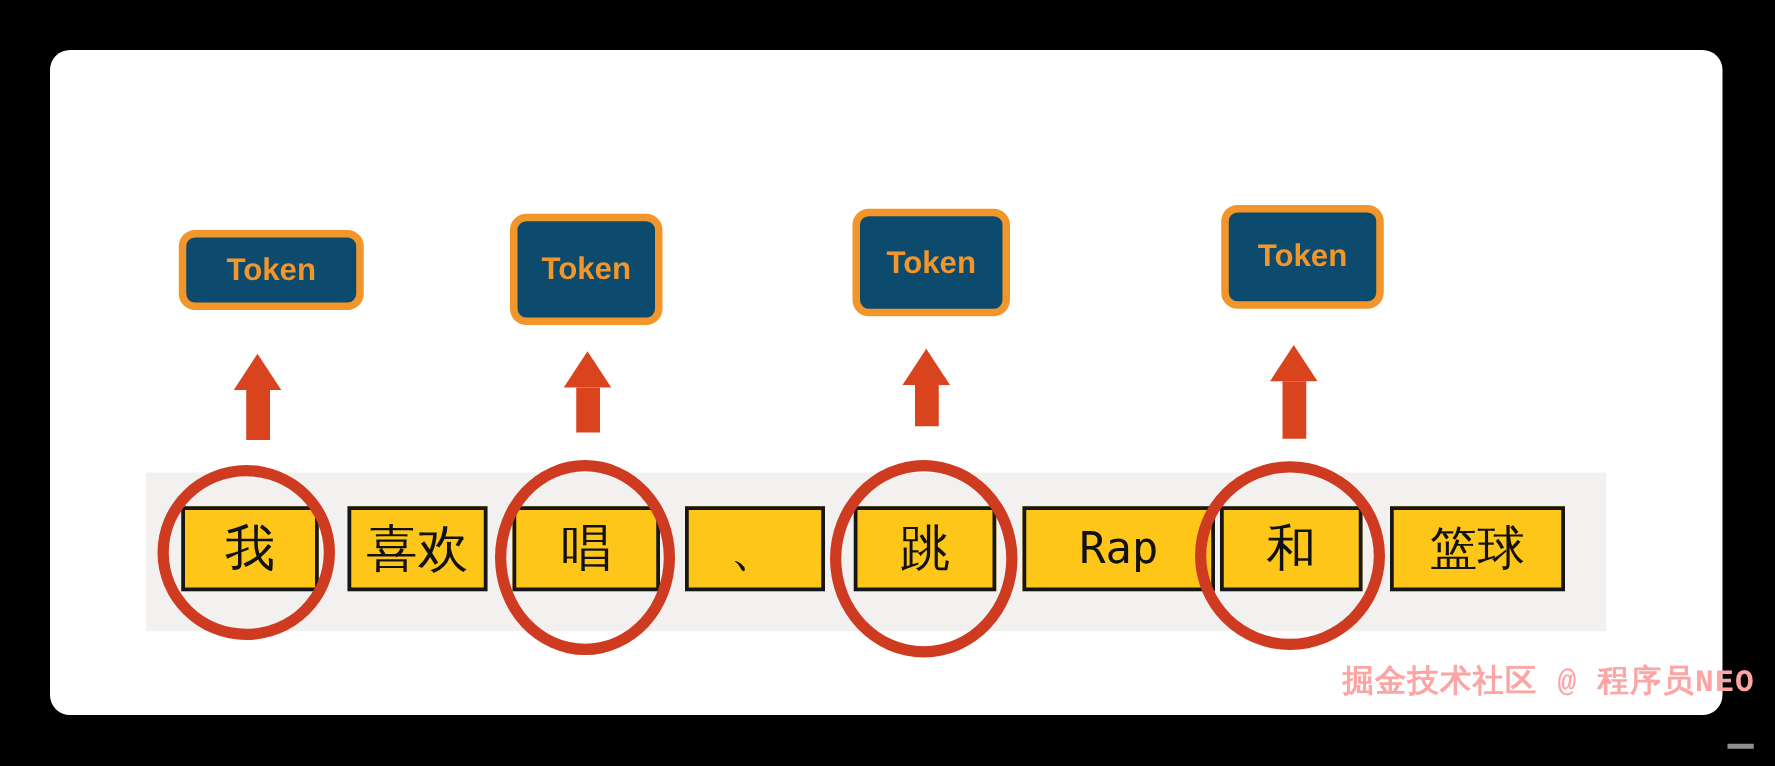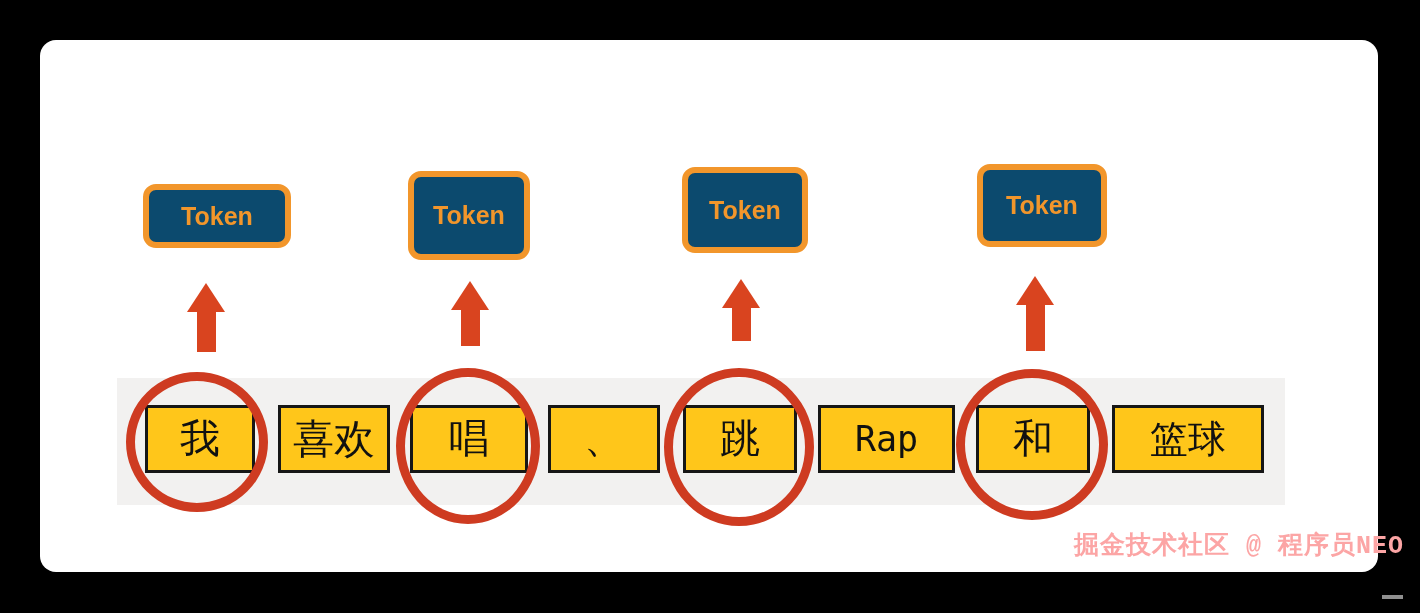--- a/index.html
+++ b/index.html
@@ -89,23 +89,23 @@
     color: #111111;
     font-size: 40px;
     font-family: "Liberation Serif", "DejaVu Serif", serif;
     line-height: 1;
   }
   .w0 { left: 105px;  width: 110px; }
   .w1 { left: 238px;  width: 112px; font-size: 41px; }
   .w2 { left: 370px;  width: 118px; }
   .w3 { left: 508px;  width: 112px; }
   .w4 { left: 643px;  width: 114px; }
-  .w5 { left: 778px;  width: 137px; font-size: 35px; font-family: "DejaVu Sans Mono", "Liberation Mono", monospace; }
+  .w5 { left: 778px;  width: 154px; font-size: 35px; font-family: "DejaVu Sans Mono", "Liberation Mono", monospace; }
   .w6 { left: 936px;  width: 114px; }
-  .w7 { left: 1072px; width: 152px; font-size: 38px; }
+  .w7 { left: 1072px; width: 140px; font-size: 38px; }
 
   
   .circle {
     position: absolute;
     box-sizing: border-box;
     border: 9px solid #CE3B21;
     border-radius: 50%;
     background: transparent;
   }
   .c1 { left: 86px;  top: 332px; width: 142px; height: 140px; }

